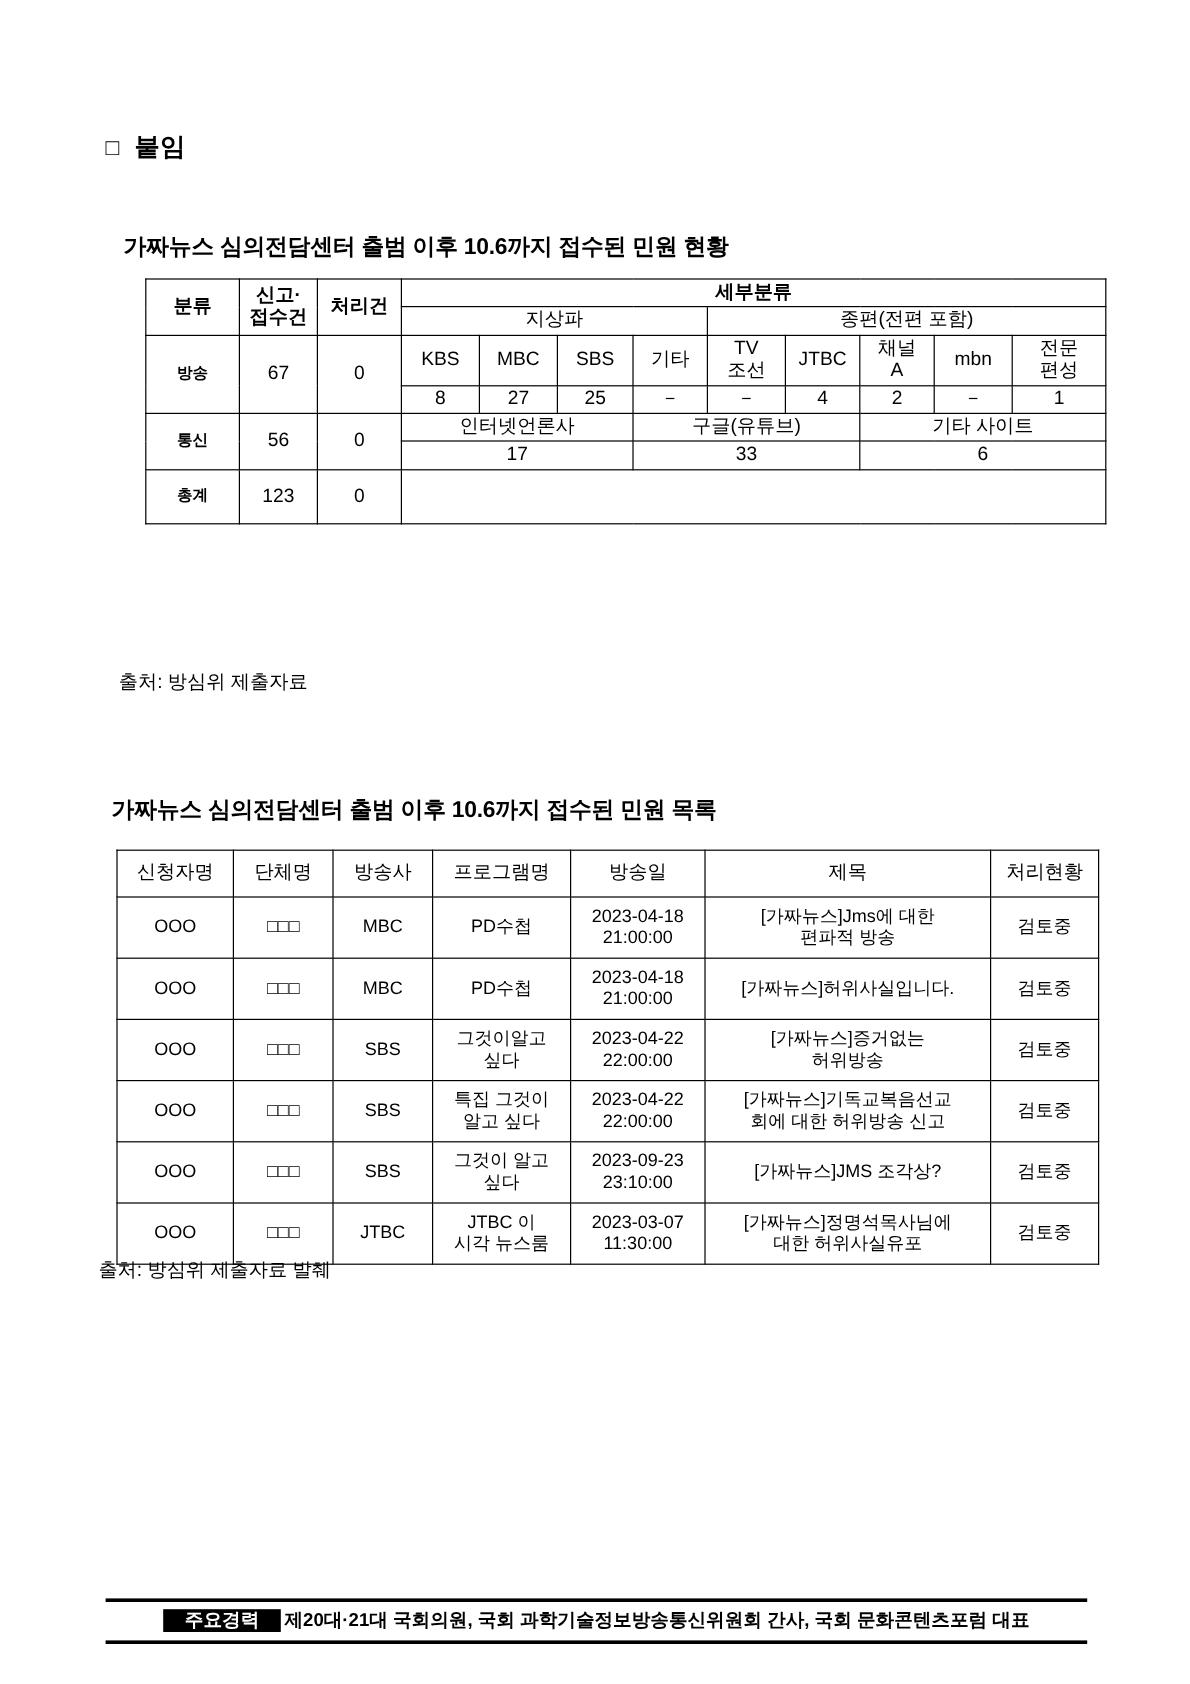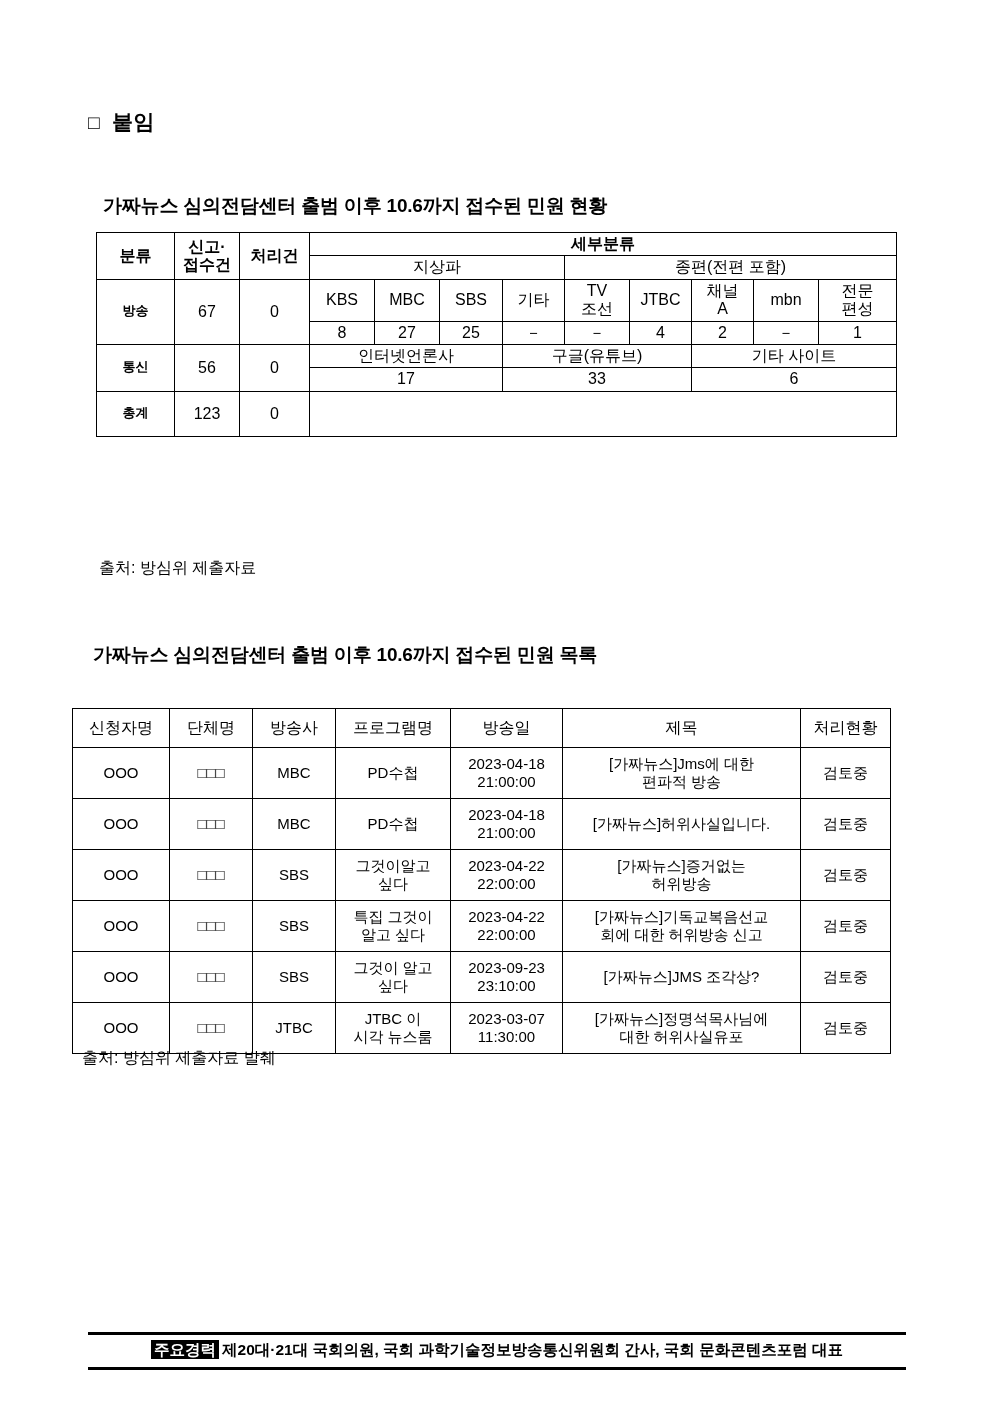--- a/index.html
+++ b/index.html
@@ -42,26 +42,27 @@
     white-space: nowrap;
   }
   #title-1 {
     position: absolute;
     left: 103px;
     top: 193px;
   }
   #title-2 {
     position: absolute;
     left: 93px;
-    top: 642px;
+    top: 662px;
   }
 
   table {
     border-collapse: collapse;
     table-layout: fixed;
+    margin-left: 25px;
   }
   table td, table th {
     border: 1px solid #000000;
     text-align: center;
     vertical-align: middle;
     font-weight: normal;
     font-size: 16px;
     padding: 2px 2px;
     line-height: 1.15;
   }
@@ -122,21 +123,21 @@
     border-bottom: 3px solid #000000;
     padding: 5px 0 6px 0;
     text-align: center;
     font-size: 15.5px;
     font-weight: bold;
     white-space: nowrap;
   }
   .footer .tag {
     background: #000000;
     color: #ffffff;
-    padding: 1px 3px;
+    padding: 1px 18px;
     margin-right: 3px;
   }
   .nowrap { white-space: nowrap; }
 </style>
 </head>
 <body>
 
 <div class="page">
 
   <div class="attach-heading">

